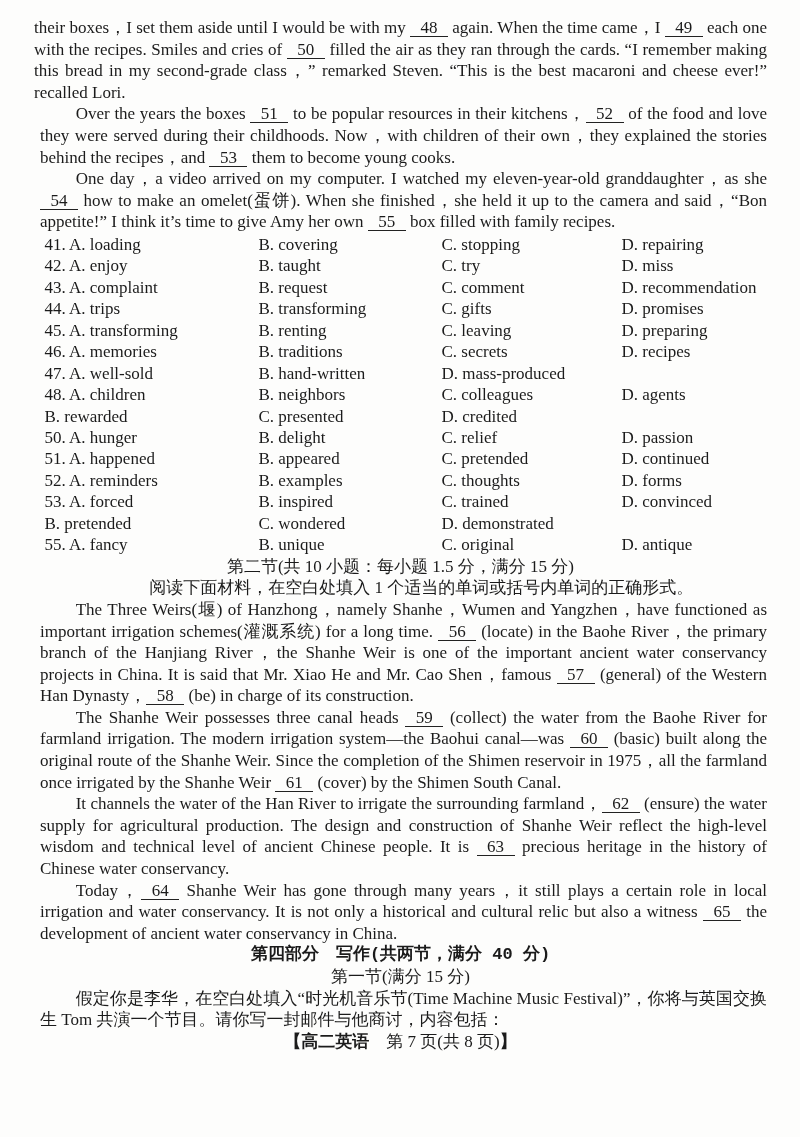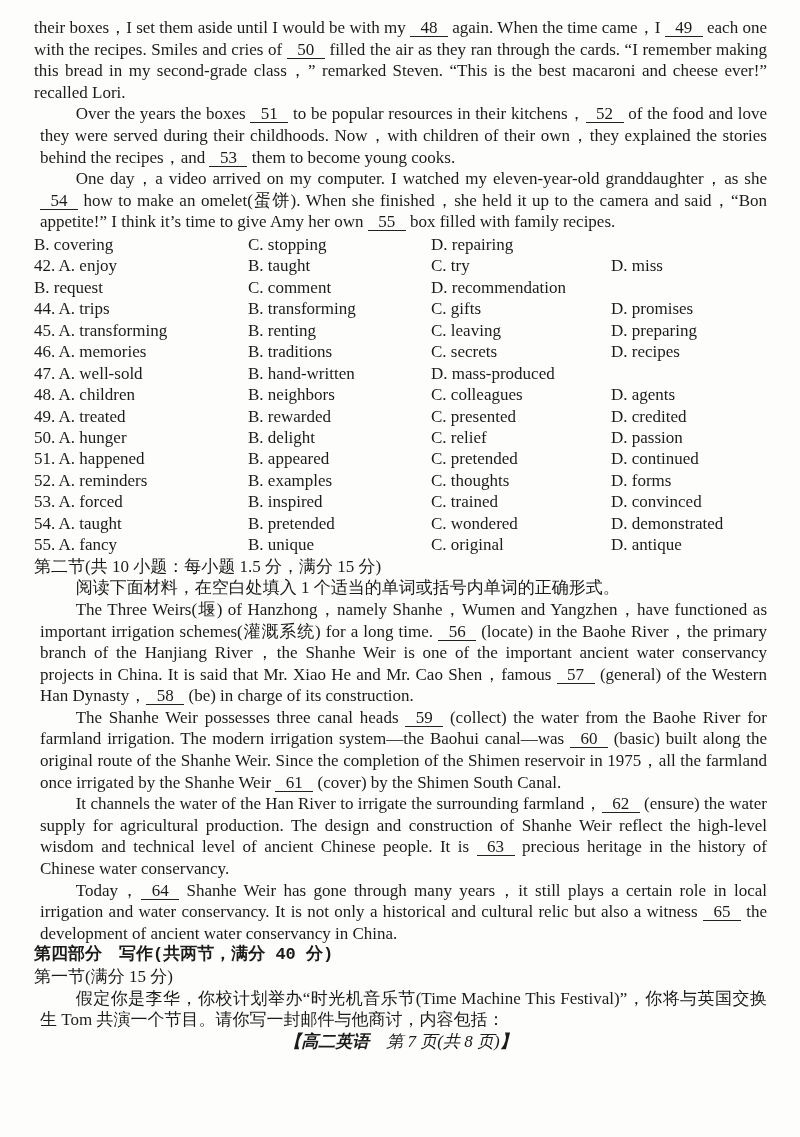--- a/index.html
+++ b/index.html
@@ -13,20 +13,21 @@
     font-size: 17px;
     line-height: 21.6px;
     overflow: hidden;
   }
   .page {
     width: 800px;
     height: 905px;
     padding: 17px 33px 0 34px;
     display: flex;
     flex-direction: column;
+    align-items: center;
   }
   .para {
     text-align: justify;
     text-justify: inter-word;
   }
   .para.indent { text-indent: 2.1em; margin-left: 6px; }
   .blank {
     display: inline-block;
     min-width: 38px;
     padding: 0 8px;
@@ -46,48 +47,49 @@
   .h-bold {
     font-weight: 700;
     line-height: 21.6px;
     font-family: Liberation Mono, monospace;
   }
   .footer {
     margin-top: auto;
     padding-bottom: 10px;
     text-align: center;
     line-height: 21px;
-    font-style: italic;
   }
   .footer-bold { font-weight: 700; }
 </style>
 </head>
 <body>
 
 <div class="page">
 
   <div>
       <p class="para">their boxes，I set them aside until I would be with my <span class="blank">48</span> again. When the time came，I <span class="blank">49</span> each one with the recipes. Smiles and cries of <span class="blank">50</span> filled the air as they ran through the cards. “I remember making this bread in my second-grade class，” remarked Steven. “This is the best macaroni and cheese ever!” recalled Lori.</p>
       <p class="para indent">Over the years the boxes <span class="blank">51</span> to be popular resources in their kitchens，<span class="blank">52</span> of the food and love they were served during their childhoods. Now，with children of their own，they explained the stories behind the recipes，and <span class="blank">53</span> them to become young cooks.</p>
       <p class="para indent">One day，a video arrived on my computer. I watched my eleven-year-old granddaughter，as she <span class="blank">54</span> how to make an omelet(蛋饼). When she finished，she held it up to the camera and said，“Bon appetite!” I think it’s time to give Amy her own <span class="blank">55</span> box filled with family recipes.</p>
     </div>
 
   <div class="options-grid">
       <div class="options-row">
+        <span>41. A. loading</span>
         <span>B. covering</span>
         <span>C. stopping</span>
         <span>D. repairing</span>
       </div>
       <div class="options-row">
         <span>42. A. enjoy</span>
         <span>B. taught</span>
         <span>C. try</span>
         <span>D. miss</span>
       </div>
       <div class="options-row">
+        <span>43. A. complaint</span>
         <span>B. request</span>
         <span>C. comment</span>
         <span>D. recommendation</span>
       </div>
       <div class="options-row">
         <span>44. A. trips</span>
         <span>B. transforming</span>
         <span>C. gifts</span>
         <span>D. promises</span>
       </div>
@@ -108,21 +110,20 @@
         <span>B. hand-written</span>
         <span>D. mass-produced</span>
       </div>
       <div class="options-row">
         <span>48. A. children</span>
         <span>B. neighbors</span>
         <span>C. colleagues</span>
         <span>D. agents</span>
       </div>
       <div class="options-row">
-        <span>49. A. treated</span>
         <span>B. rewarded</span>
         <span>C. presented</span>
         <span>D. credited</span>
       </div>
       <div class="options-row">
         <span>50. A. hunger</span>
         <span>B. delight</span>
         <span>C. relief</span>
         <span>D. passion</span>
       </div>
@@ -138,21 +139,20 @@
         <span>C. thoughts</span>
         <span>D. forms</span>
       </div>
       <div class="options-row">
         <span>53. A. forced</span>
         <span>B. inspired</span>
         <span>C. trained</span>
         <span>D. convinced</span>
       </div>
       <div class="options-row">
-        <span>54. A. taught</span>
         <span>B. pretended</span>
         <span>C. wondered</span>
         <span>D. demonstrated</span>
       </div>
       <div class="options-row">
         <span>55. A. fancy</span>
         <span>B. unique</span>
         <span>C. original</span>
         <span>D. antique</span>
       </div>
@@ -162,19 +162,19 @@
   <p class="para indent">阅读下面材料，在空白处填入 1 个适当的单词或括号内单词的正确形式。</p>
   <div>
       <p class="para indent">The Three Weirs(堰) of Hanzhong，namely Shanhe，Wumen and Yangzhen，have functioned as important irrigation schemes(灌溉系统) for a long time. <span class="blank">56</span> (locate) in the Baohe River，the primary branch of the Hanjiang River，the Shanhe Weir is one of the important ancient water conservancy projects in China. It is said that Mr. Xiao He and Mr. Cao Shen，famous <span class="blank">57</span> (general) of the Western Han Dynasty，<span class="blank">58</span> (be) in charge of its construction.</p>
       <p class="para indent">The Shanhe Weir possesses three canal heads <span class="blank">59</span> (collect) the water from the Baohe River for farmland irrigation. The modern irrigation system—the Baohui canal—was <span class="blank">60</span> (basic) built along the original route of the Shanhe Weir. Since the completion of the Shimen reservoir in 1975，all the farmland once irrigated by the Shanhe Weir <span class="blank">61</span> (cover) by the Shimen South Canal.</p>
       <p class="para indent">It channels the water of the Han River to irrigate the surrounding farmland，<span class="blank">62</span> (ensure) the water supply for agricultural production. The design and construction of Shanhe Weir reflect the high-level wisdom and technical level of ancient Chinese people. It is <span class="blank">63</span> precious heritage in the history of Chinese water conservancy.</p>
       <p class="para indent">Today，<span class="blank">64</span> Shanhe Weir has gone through many years，it still plays a certain role in local irrigation and water conservancy. It is not only a historical and cultural relic but also a witness <span class="blank">65</span> the development of ancient water conservancy in China.</p>
     </div>
 
   <p class="h-bold">第四部分　写作(共两节，满分 40 分)</p>
   <p class="h-regular">第一节(满分 15 分)</p>
-  <p class="para indent">假定你是李华，你校计划举办“时光机音乐节(Time Machine This Festival)”，你将与英国交换生 Tom 共演一个节目。请你写一封邮件与他商讨，内容包括：</p>
+  <p class="para indent">假定你是李华，在空白处填入“时光机音乐节(Time Machine Music Festival)”，你将与英国交换生 Tom 共演一个节目。请你写一封邮件与他商讨，内容包括：</p>
 
   <div class="footer">
     <span class="footer-bold">【高二英语</span><span>　第 7 页(共 8 页)</span><span class="footer-bold">】</span>
   </div>
 
 </div>
 
 </body></html>

